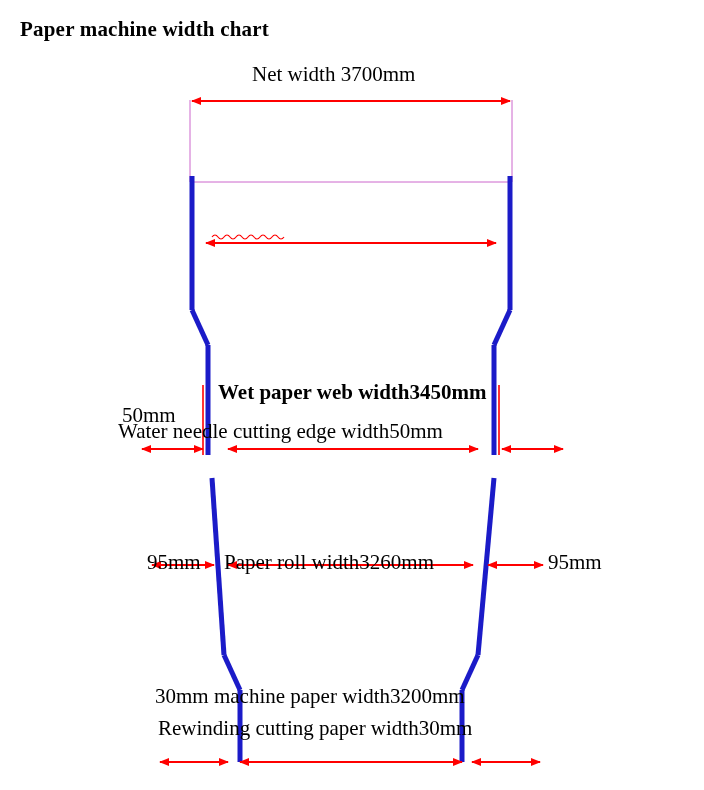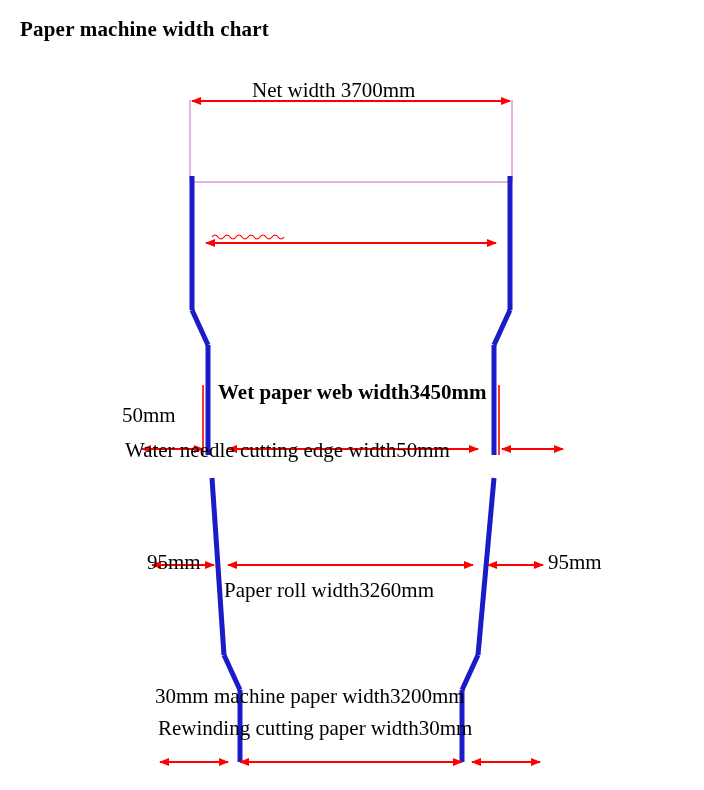--- a/index.html
+++ b/index.html
@@ -115,23 +115,23 @@
       <line x1="240" y1="762" x2="462" y2="762" marker-start="url(#ar-red-start)" marker-end="url(#ar-red)"></line>
 
       <line x1="160" y1="762" x2="228" y2="762" marker-start="url(#ar-red-start)" marker-end="url(#ar-red)"></line>
 
       <line x1="472" y1="762" x2="540" y2="762" marker-start="url(#ar-red-start)" marker-end="url(#ar-red)"></line>
     </g>
 
     <path d="M212,237 q3,-4 6,0 q3,4 6,0 q3,-4 6,0 q3,4 6,0 q3,-4 6,0 q3,4 6,0 q3,-4 6,0 q3,4 6,0 q3,-4 6,0 q3,4 6,0 q3,-4 6,0 q3,4 6,0" stroke="#ff0000" stroke-width="1.2" fill="none"></path>
   </svg>
 
-  <div class="lbl" style="left:252px; top:78px;">Net width 3700mm</div>
+  <div class="lbl" style="left:252px; top:62px;">Net width 3700mm</div>
   <div class="lbl" style="left:122px; top:380px;margin-top:23px;">50mm</div>
   <div class="lbl" style="left:218px; top:380px;font-weight:bold;">Wet paper web width3450mm</div>
-  <div class="lbl" style="left:125px; top:419px;margin-top:19px;">Water needle cutting edge width50mm</div>
+  <div class="lbl" style="left:118px; top:419px;">Water needle cutting edge width50mm</div>
   <div class="lbl" style="left:147px; top:550px;">95mm</div>
-  <div class="lbl" style="left:224px; top:550px;margin-top:28px;">Paper roll width3260mm</div>
+  <div class="lbl" style="left:224px; top:550px;">Paper roll width3260mm</div>
   <div class="lbl" style="left:548px; top:550px;">95mm</div>
   <div class="lbl" style="left:155px; top:684px;">30mm machine paper width3200mm</div>
   <div class="lbl" style="left:158px; top:716px;">Rewinding cutting paper width30mm</div>
 
 </div>
 
 </body></html>

